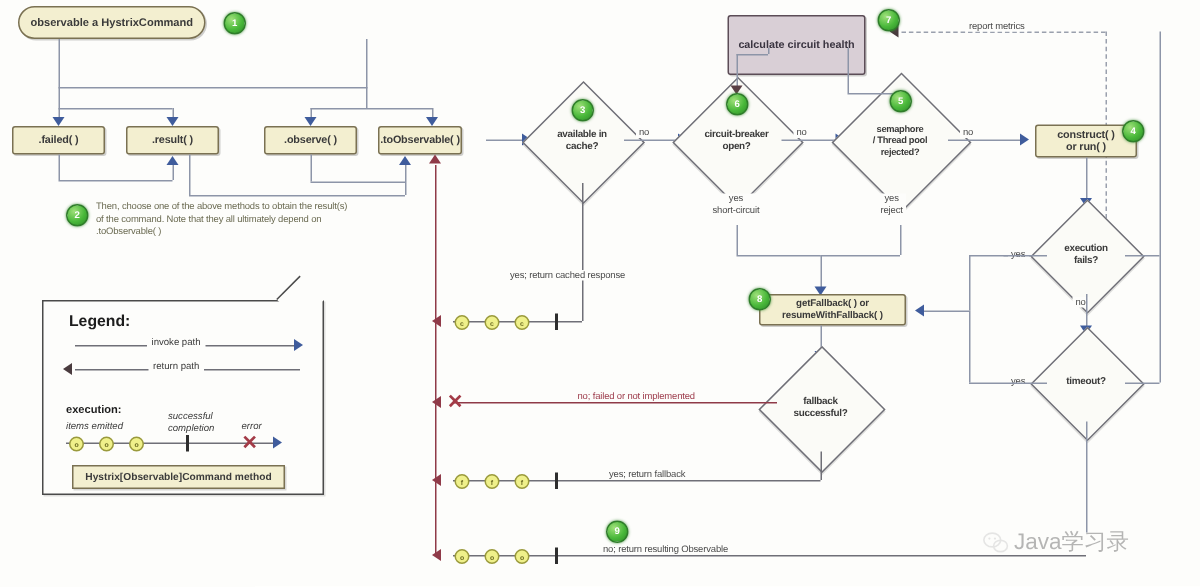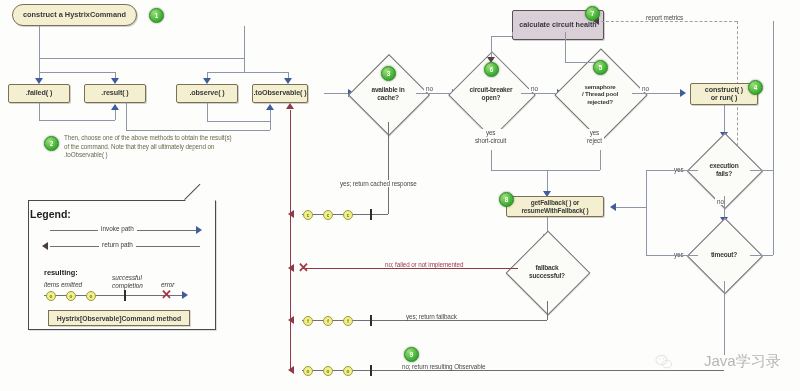--- a/index.html
+++ b/index.html
@@ -110,29 +110,29 @@
     position:absolute;background:#f3efd0;border:1.2px solid #7a7152;
     box-shadow:1px 1px 0 rgba(0,0,0,.15);
     display:flex;align-items:center;justify-content:center;
     font-size:6.8px;font-weight:bold;color:#3a3a3a;
   }
   
   #watermark{
     position:absolute;display:flex;align-items:center;gap:3px;
     opacity:.5;
   }
-  #watermark .wm-text{font-size:15px;color:#6f6f6f;letter-spacing:0px;margin-left:28px;}
+  #watermark .wm-text{font-size:15px;color:#6f6f6f;letter-spacing:0px;}
 </style>
 </head>
 <body>
 
 <div id="canvas">
 
   <div class="node stadium" style="left:12px;top:4px;width:125px;height:22px;">
-    <span>construct a HystrixCommand</span>
+    <span>observable a HystrixCommand</span>
   </div>
 
 
   <div class="badge" style="left:149px;top:8px;">
     <span>1</span>
   </div>
 
   <div class="node box" style="left:8px;top:84px;width:62px;height:19px;">
     <span>.failed( )</span>
   </div>
@@ -180,31 +180,31 @@
   <div class="arrow ar-up-d" style="left:286px;top:103px;border-bottom-color:#8f3a48;"></div>
 
   <div class="badge" style="left:44px;top:136px;">
     <span>2</span>
   </div>
   <div class="note" style="left:64px;top:134px;width:168px;">Then, choose one of the above methods to obtain the result(s) of the command. Note that they all ultimately depend on .toObservable( )</div>
 
   <div id="legend" style="left:28px;top:200px;width:186px;height:128px;">
     <div class="fold"></div>
   </div>
-  <div class="lg-title" style="left:30px;top:208px;">Legend:</div>
+  <div class="lg-title" style="left:46px;top:208px;">Legend:</div>
 
   <div class="ln lnh" style="left:50px;top:230px;width:150px;background:#6f6f77;"></div>
   <div class="arrow ar-right" style="left:196px;top:226px;border-left-color:#3f5c9c;"></div>
   <div class="lg-text" style="left:98px;top:225px;background:#fdfdfb;padding:0 3px;">invoke path</div>
 
   <div class="ln lnh" style="left:50px;top:246px;width:150px;background:#6f6f77;"></div>
   <div class="arrow ar-left-d" style="left:42px;top:242px;"></div>
   <div class="lg-text" style="left:99px;top:241px;background:#fdfdfb;padding:0 3px;">return path</div>
 
-  <div class="lg-sub" style="left:44px;top:268px;">resulting:</div>
+  <div class="lg-sub" style="left:44px;top:268px;">execution:</div>
   <div class="lg-text i" style="left:44px;top:281px;">items emitted</div>
   <div class="lg-text" style="left:112px;top:274px;line-height:1.2;white-space:pre;font-style:italic;">successful
 completion</div>
   <div class="lg-text i" style="left:161px;top:281px;">error</div>
 
   <div class="ln lnh" style="left:44px;top:295px;width:142px;background:#6f6f77;"></div>
   <div class="arrow ar-right" style="left:182px;top:291px;"></div>
   <div class="obs-item" style="left:46px;top:291px;">
     <span>o</span>
   </div>
@@ -284,21 +284,21 @@
   <div class="elabel" style="left:640px;top:85px;">no</div>
   <div class="arrow ar-right" style="left:680px;top:89px;"></div>
 
   <div class="elabel two" style="left:585px;top:129px;white-space:pre;">yes
 reject</div>
   <div class="ln lnv" style="left:600px;top:150px;height:20px;"></div>
   <div class="ln lnh" style="left:547px;top:170px;width:53px;"></div>
   <div class="ln lnv" style="left:547px;top:170px;height:22px;"></div>
   <div class="arrow ar-down" style="left:543px;top:191px;"></div>
 
-  <div class="node purple" style="left:512px;top:10px;width:92px;height:30px;text-align:right;">
+  <div class="node purple" style="left:485px;top:10px;width:92px;height:40px;text-align:right;">
     <span>calculate circuit health</span>
   </div>
   <div class="badge" style="left:585px;top:6px;">
     <span>7</span>
   </div>
 
   <div class="ln-dash" style="left:601px;top:21px;width:136px;"></div>
   <div class="elabel" style="left:644px;top:14px;">report metrics</div>
   <div class="arrow ar-left-d" style="left:593px;top:17px;"></div>
   <div class="ln-dash" style="left:737px;top:21px;width:1px;height:150px;border-top:none;border-left:1px dashed #9aa0ad;"></div>

